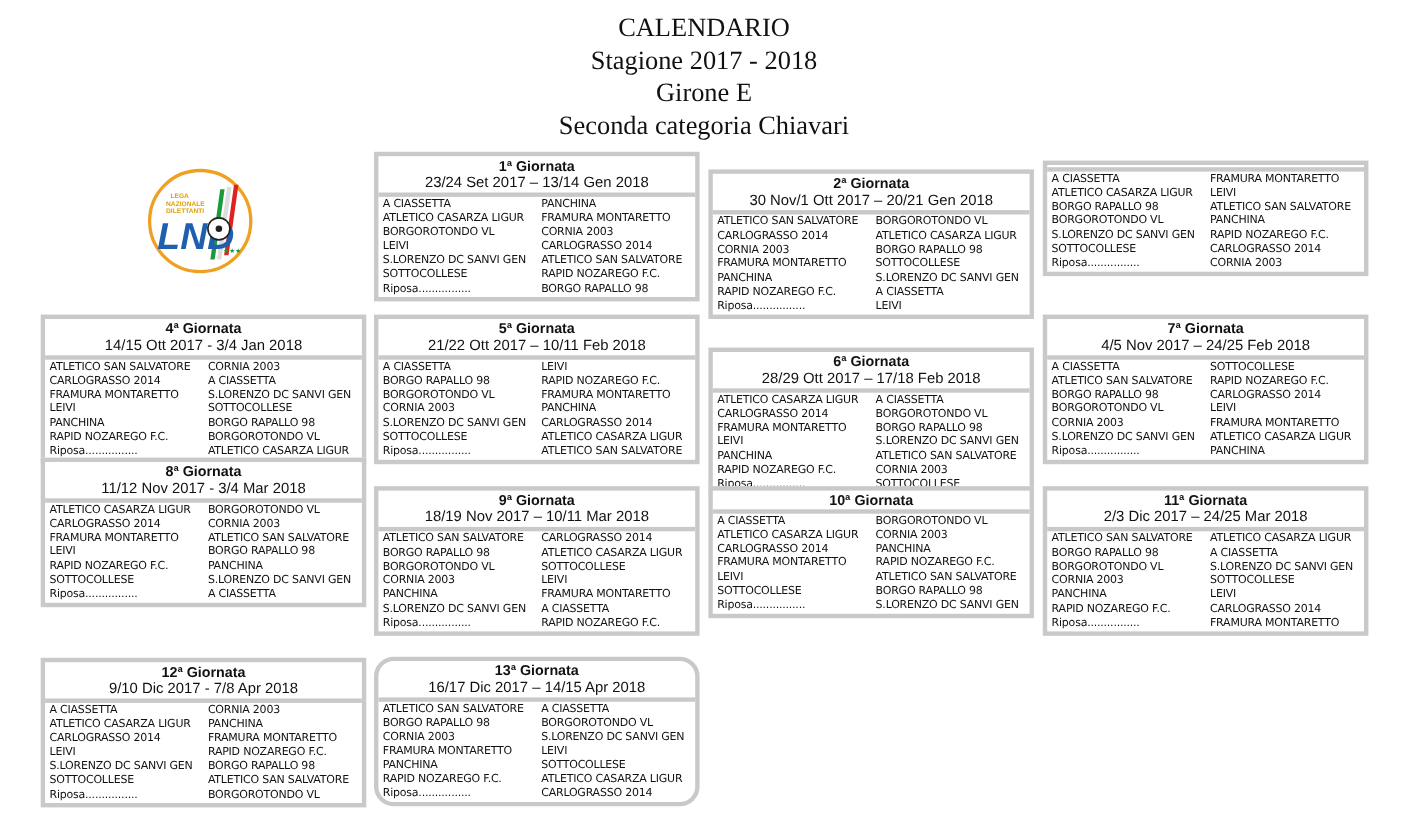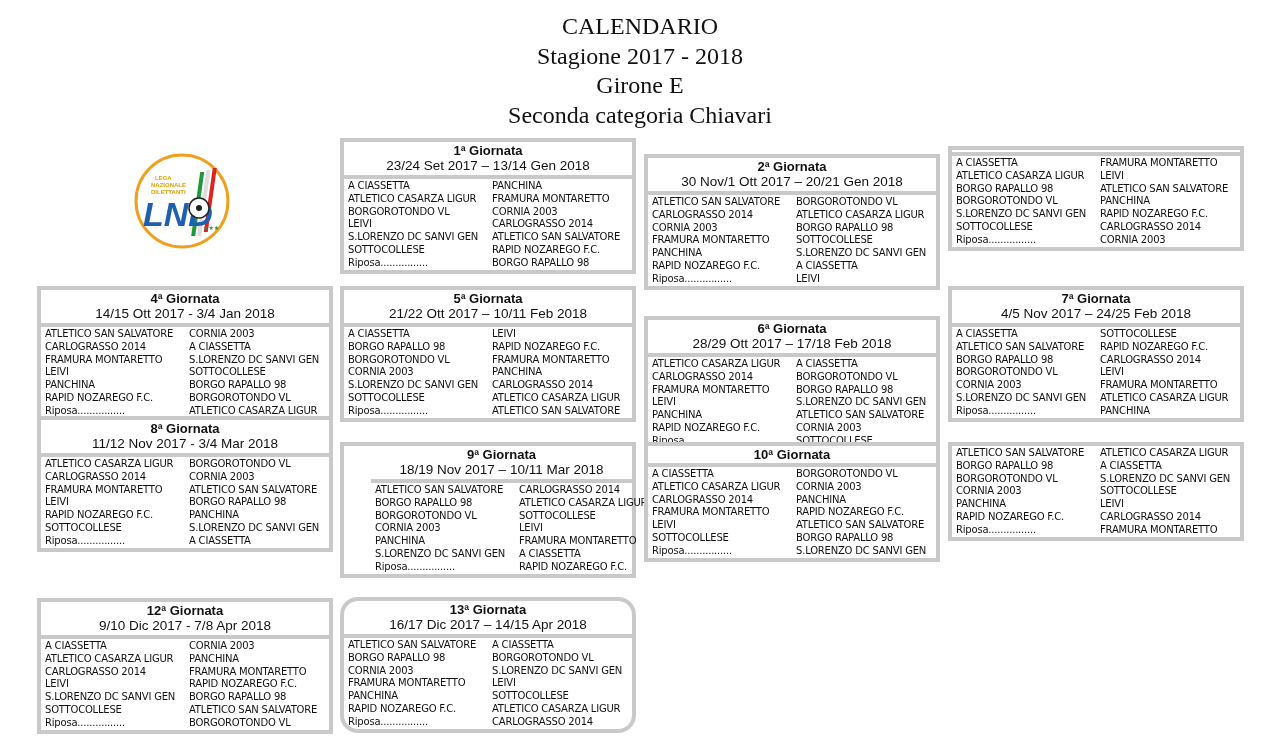--- a/index.html
+++ b/index.html
@@ -341,21 +341,21 @@
         <span class="c1">SOTTOCOLLESE</span>
         <span class="c2">S.LORENZO DC SANVI GEN</span>
       </div>
     <div class="row">
         <span class="c1">Riposa................</span>
         <span class="c2">A CIASSETTA</span>
       </div>
   </div>
 </div>
 
-<div class="card" style="left:340px; top:442px;padding-left:27px;">
+<div class="card" style="left:340px; top:442px;">
   <div class="card-head">
     <div class="card-title">9ª Giornata</div>
     <div class="card-dates">18/19 Nov 2017 – 10/11 Mar 2018</div>
   </div>
   <div class="card-body">
     <div class="row">
         <span class="c1">ATLETICO SAN SALVATORE</span>
         <span class="c2">CARLOGRASSO 2014</span>
       </div>
     <div class="row">
@@ -415,20 +415,24 @@
         <span class="c2">BORGO RAPALLO 98</span>
       </div>
     <div class="row">
         <span class="c1">Riposa................</span>
         <span class="c2">S.LORENZO DC SANVI GEN</span>
       </div>
   </div>
 </div>
 
 <div class="card" style="left:948px; top:442px;">
+  <div class="card-head">
+    <div class="card-title">11ª Giornata</div>
+    <div class="card-dates">2/3 Dic 2017 – 24/25 Mar 2018</div>
+  </div>
   <div class="card-body">
     <div class="row">
         <span class="c1">ATLETICO SAN SALVATORE</span>
         <span class="c2">ATLETICO CASARZA LIGUR</span>
       </div>
     <div class="row">
         <span class="c1">BORGO RAPALLO 98</span>
         <span class="c2">A CIASSETTA</span>
       </div>
     <div class="row">

